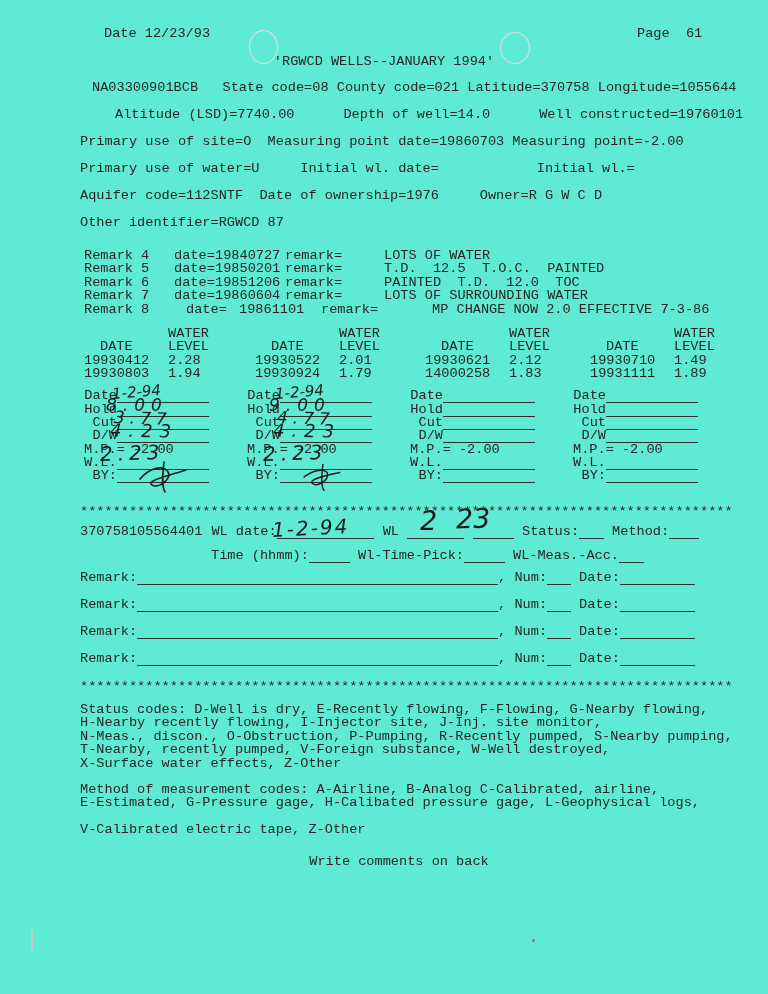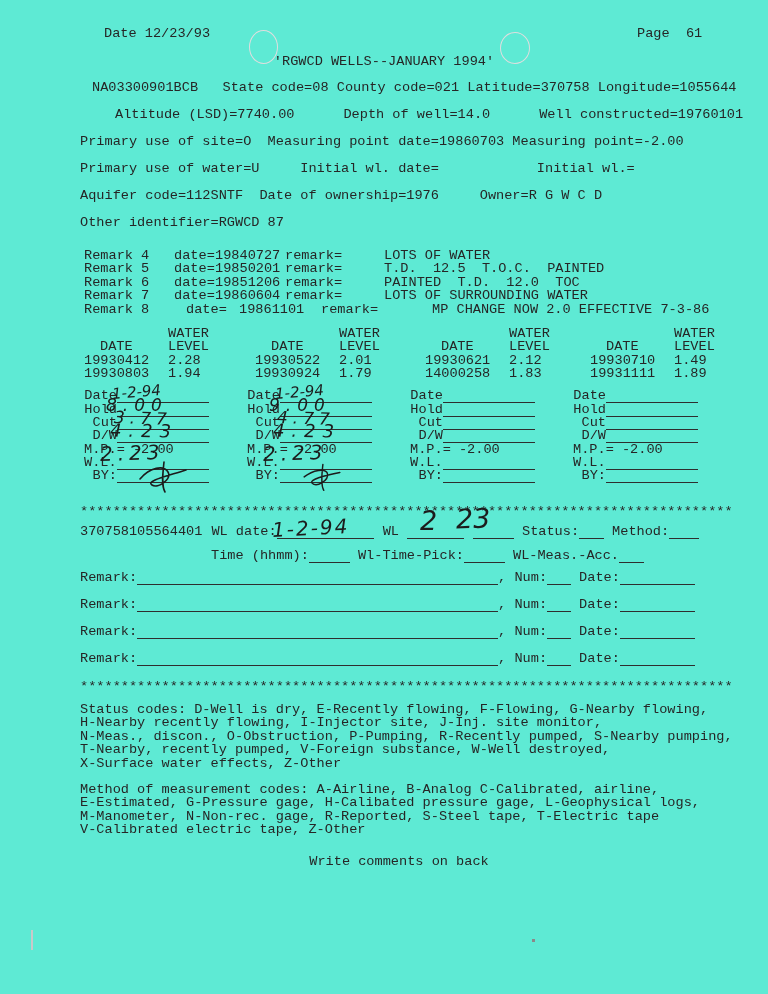--- a/index.html
+++ b/index.html
@@ -289,18 +289,17 @@
   <div class="ln" style="left:80px;top:680px;">********************************************************************************</div>
 
   <div class="ln" style="left:80px;top:703px;">Status codes: D-Well is dry, E-Recently flowing, F-Flowing, G-Nearby flowing,</div>
   <div class="ln" style="left:80px;top:716.4px;">H-Nearby recently flowing, I-Injector site, J-Inj. site monitor,</div>
   <div class="ln" style="left:80px;top:729.8px;">N-Meas., discon., O-Obstruction, P-Pumping, R-Recently pumped, S-Nearby pumping,</div>
   <div class="ln" style="left:80px;top:743.2px;">T-Nearby, recently pumped, V-Foreign substance, W-Well destroyed,</div>
   <div class="ln" style="left:80px;top:756.6px;">X-Surface water effects, Z-Other</div>
 
   <div class="ln" style="left:80px;top:783px;">Method of measurement codes: A-Airline, B-Analog C-Calibrated, airline,</div>
   <div class="ln" style="left:80px;top:796.4px;">E-Estimated, G-Pressure gage, H-Calibated pressure gage, L-Geophysical logs,</div>
-  <div class="ln" style="left:80px;top:809.8px;">M-Manometer, N-Non-rec. gage, R-Reported, S-Steel tape, T-Electric tape</div>
   <div class="ln" style="left:80px;top:823.2px;">V-Calibrated electric tape, Z-Other</div>
 
   <div class="ln centered" style="top:855px;left:30px;">Write comments on back</div>
 
 </div>
 
 </body></html>

